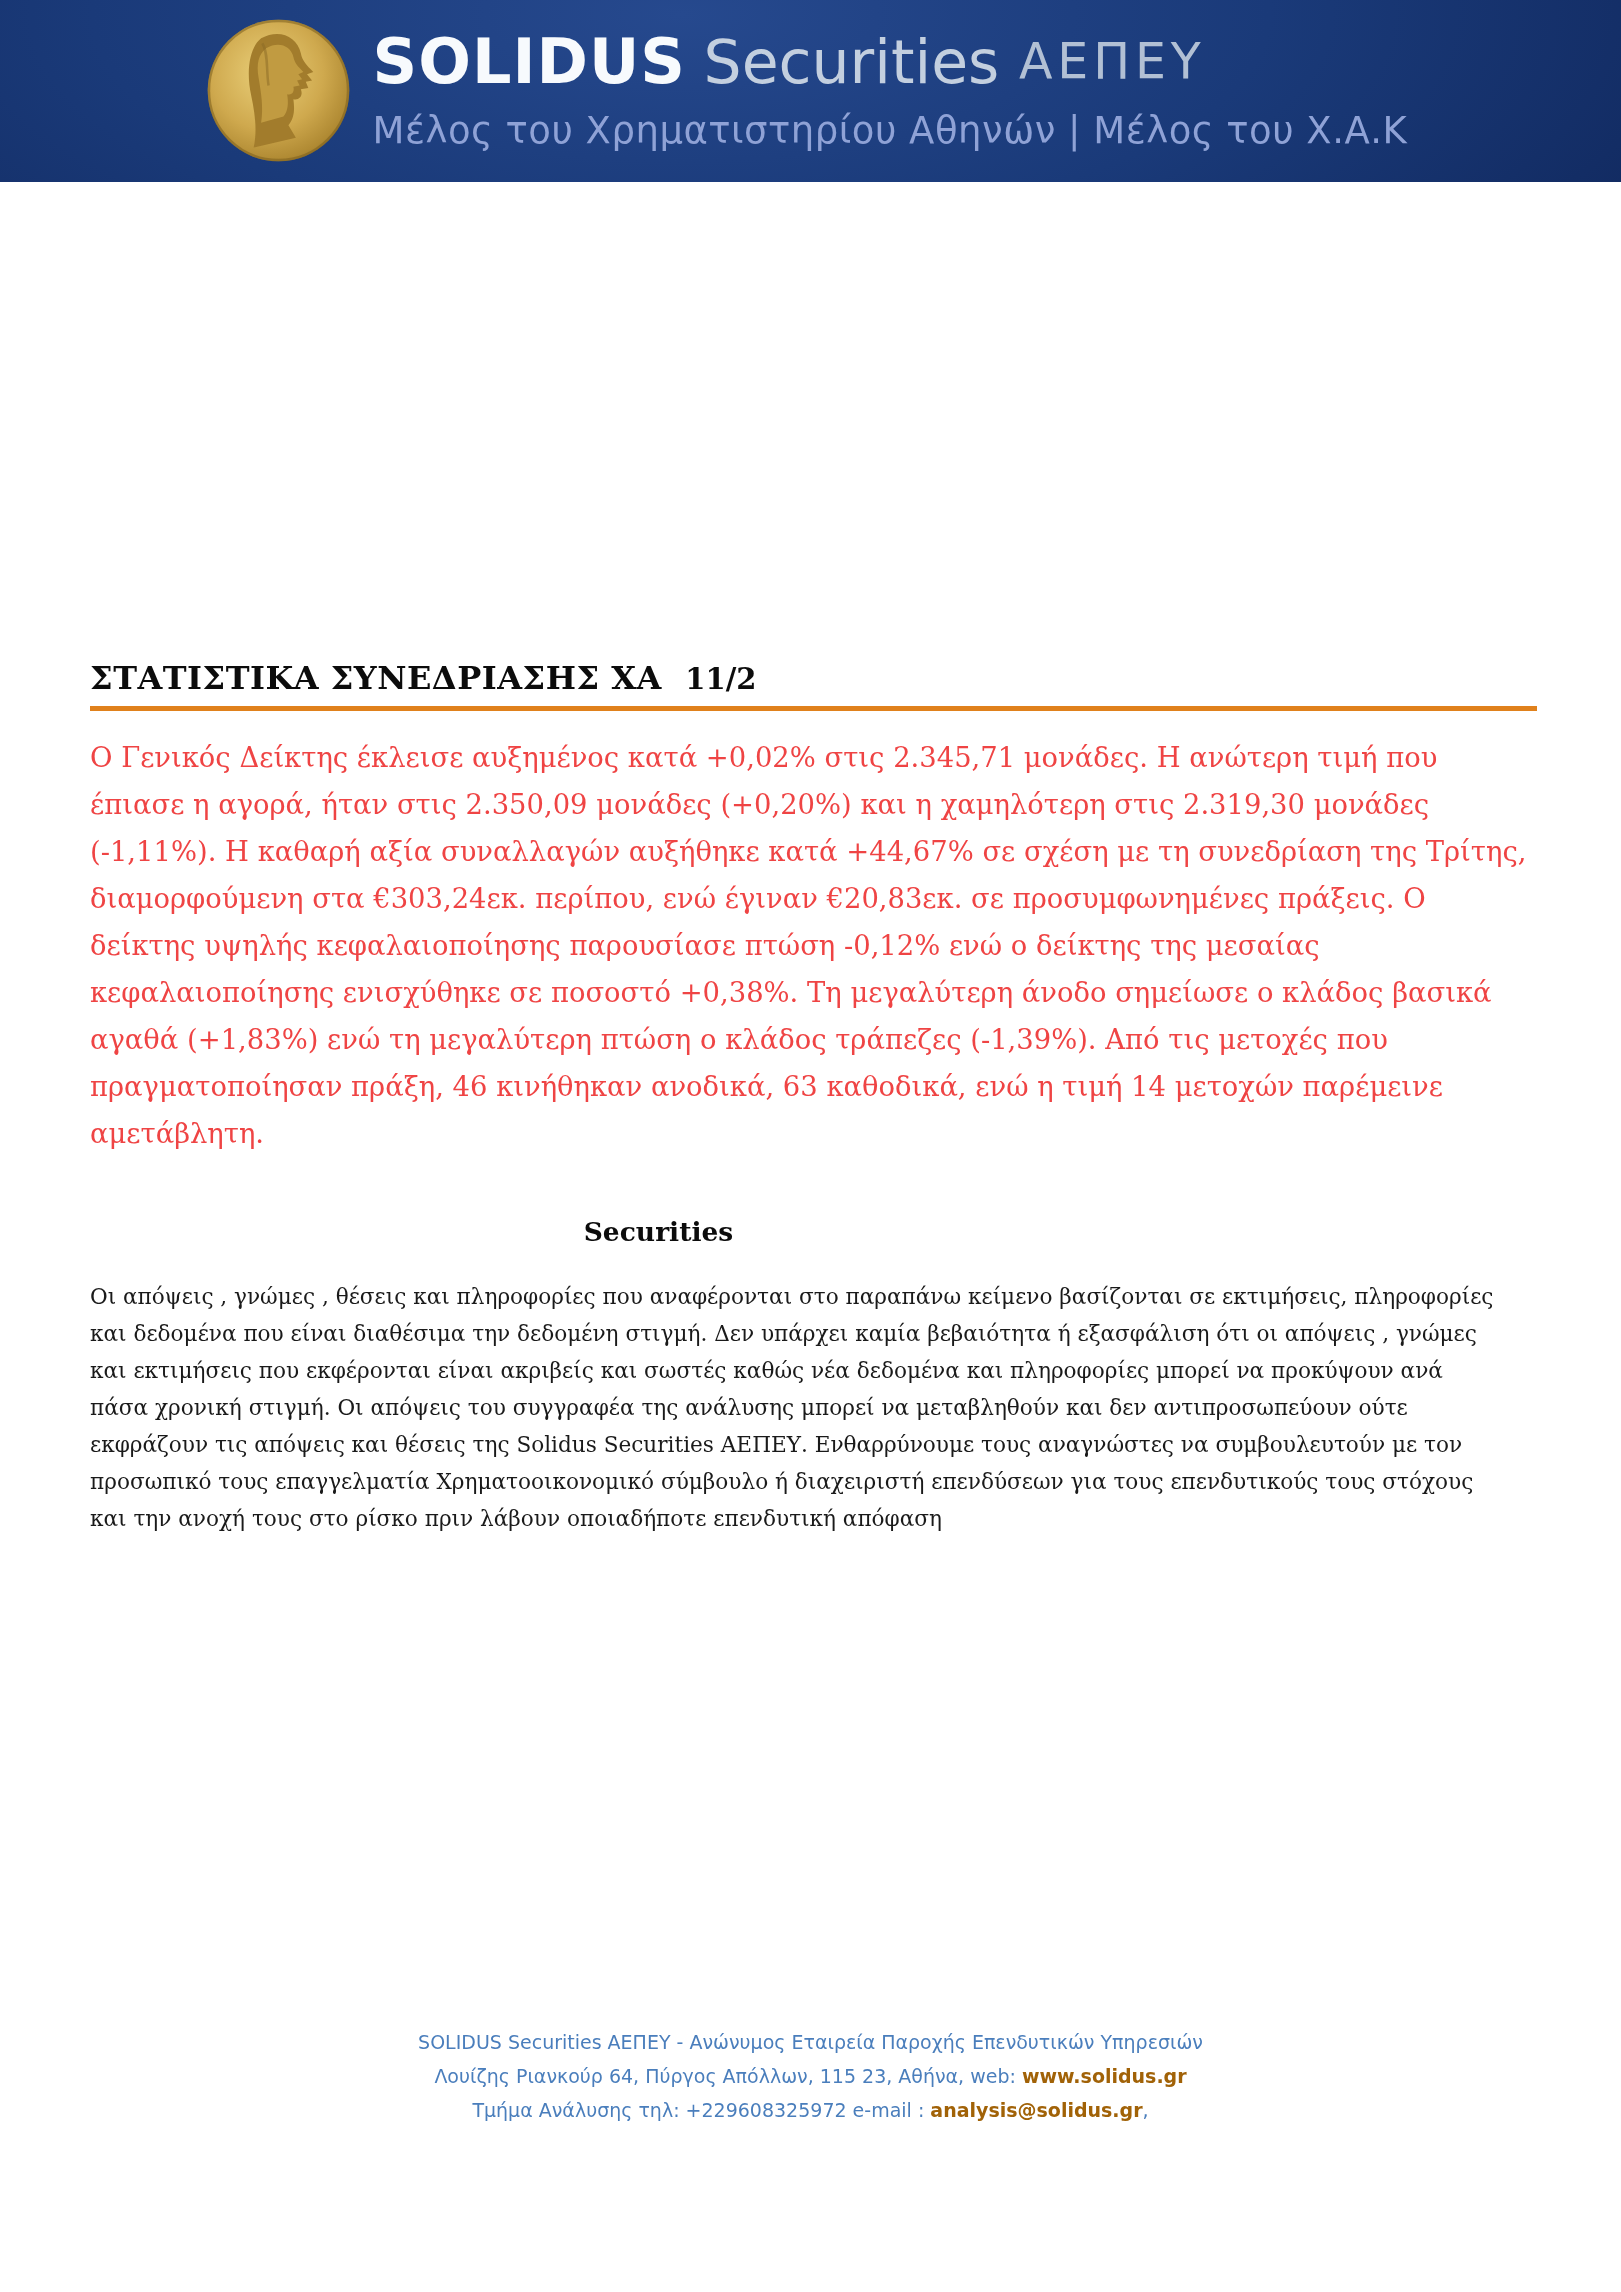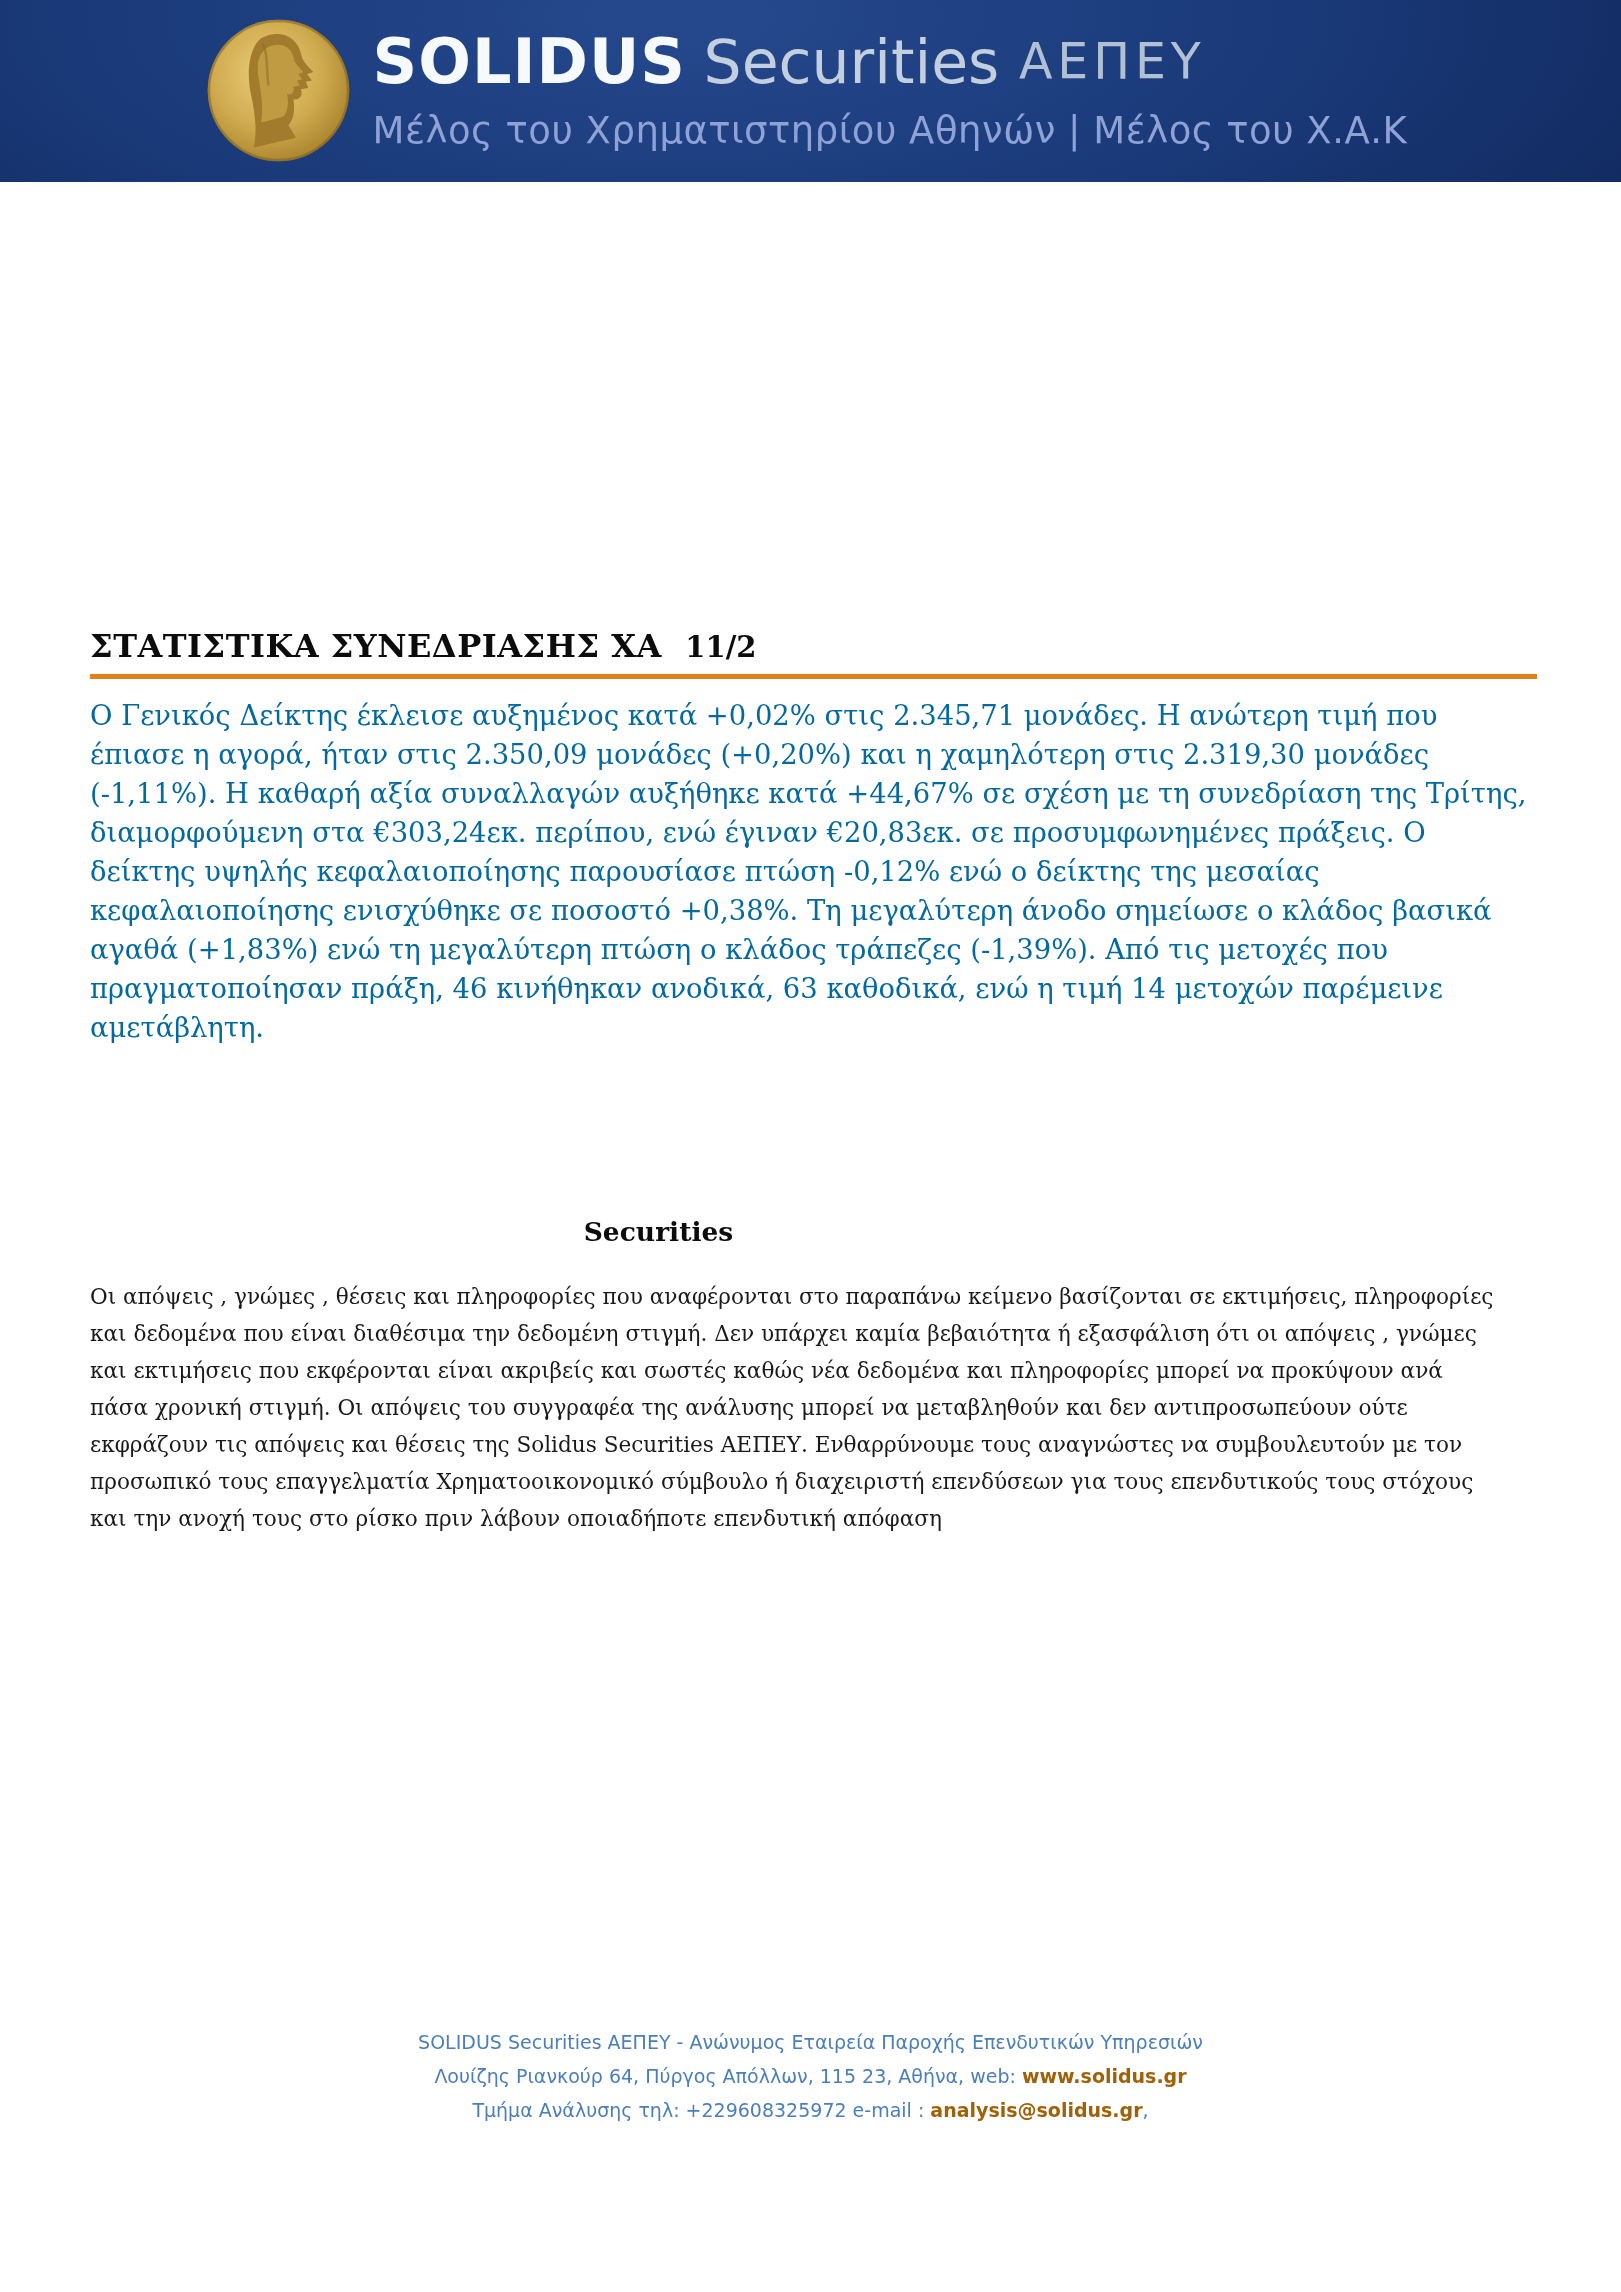--- a/index.html
+++ b/index.html
@@ -19,24 +19,24 @@
   .coin { width:149px; height:149px; display:block; }
   .brand-text { margin-left:19.6px; padding-top:9.8px; font-family:"DejaVu Sans","Liberation Sans",sans-serif; }
   .brand-line { display:flex; align-items:center; white-space:nowrap; }
   .brand-primary  { color:#f7fafd; font-size:62px; font-weight:700; letter-spacing:1px; }
   .brand-secondary{ color:#c3cfdf; font-size:60px; font-weight:400; margin-left:17.6px; }
   .brand-suffix   { color:#b2c0d4; font-size:49px; font-weight:400; letter-spacing:4.9px; margin-left:19.6px; }
   .brand-subtitle { color:#8fa2d6; font-size:37px; margin-top:11px; letter-spacing:0.5px; }
 
   
   .doc { position:absolute; left:90px; top:627px; width:1447px; }
-  .page-title { font-weight:700; font-size:32px; color:#0c0c0c; letter-spacing:0.5px; }
+  .page-title { font-weight:700; font-size:32px; color:#0c0c0c; letter-spacing:0.5px;margin-top:32px; }
   .title-date { font-size:29px; margin-left:23.5px; letter-spacing:0; }
   .title-rule { height:4.9px; background:#e0811c; margin-top:8.8px; }
-  .report-body { margin-top:17px; font-size:27.4px; line-height:39px; color:#0369a1; }
+  .report-body { margin-top:23px; font-size:27.4px; line-height:47px; color:#ef4444; }
 
   
   .disclaimer { position:absolute; left:90px; top:1216px; width:1447px; }
   .disclaimer-heading { width:1137px; text-align:center; font-weight:700; font-size:26.5px; color:#0c0c0c; }
   .disclaimer-body { margin-top:31px; width:1413px; font-size:21.6px; line-height:37px; color:#1a1a1a; }
 
   
   .footer {
     position:absolute; left:0; top:2025px; width:1621px; text-align:center;
     font-family:"DejaVu Sans","Liberation Sans",sans-serif;

